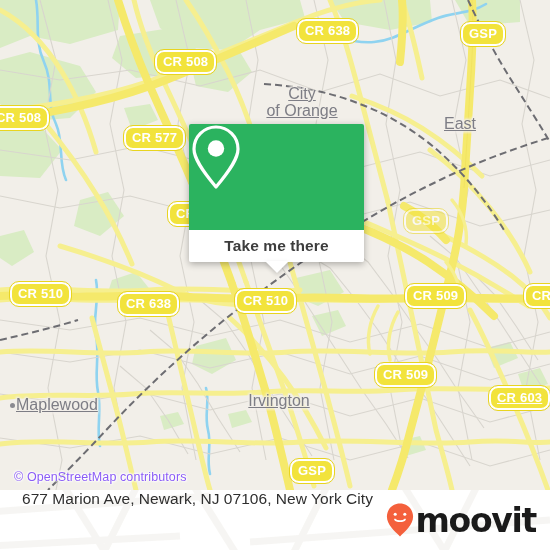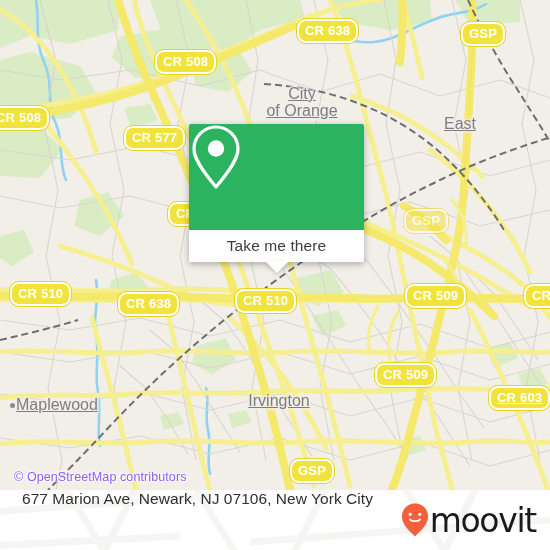--- a/index.html
+++ b/index.html
@@ -72,20 +72,21 @@
     background:#2bb35f;
     border-radius:2px 2px 0 0;
     display:flex;align-items:center;justify-content:center;
   }
   #card-bottom{
     height:32px;width:100%;
     background:#ffffff;
     border-radius:0 0 2px 2px;
     display:flex;align-items:center;justify-content:center;
     position:relative;
+    font-weight:bold;
   }
   #card-bottom .cta{
     font-size:15.5px;color:#3d3d3d;letter-spacing:.1px;
   }
   #card-tail{
     position:absolute;left:50%;bottom:-11px;margin-left:-12px;
     width:0;height:0;
     border-left:12px solid transparent;
     border-right:12px solid transparent;
     border-top:12px solid #ffffff;
@@ -106,21 +107,21 @@
     position:relative;z-index:2;
     margin-left:22px;
     font-size:15.5px;color:#2f2f2f;letter-spacing:.05px;white-space:nowrap;
   }
   #brand{
     position:absolute;right:14px;top:50%;transform:translateY(-50%);
     z-index:2;display:flex;align-items:center;
   }
   #brand .pin{width:28px;height:34px;display:block;}
   #brand .wordmark{
-    font-size:33px;font-weight:normal;color:#1a1a1a;
+    font-size:33px;font-weight:bold;color:#1a1a1a;
     letter-spacing:-1.3px;margin-left:1px;line-height:1;
     font-family:"DejaVu Sans","Liberation Sans",sans-serif;
   }
 </style>
 </head>
 <body>
 
 <div id="app">
 
   <div id="map">

